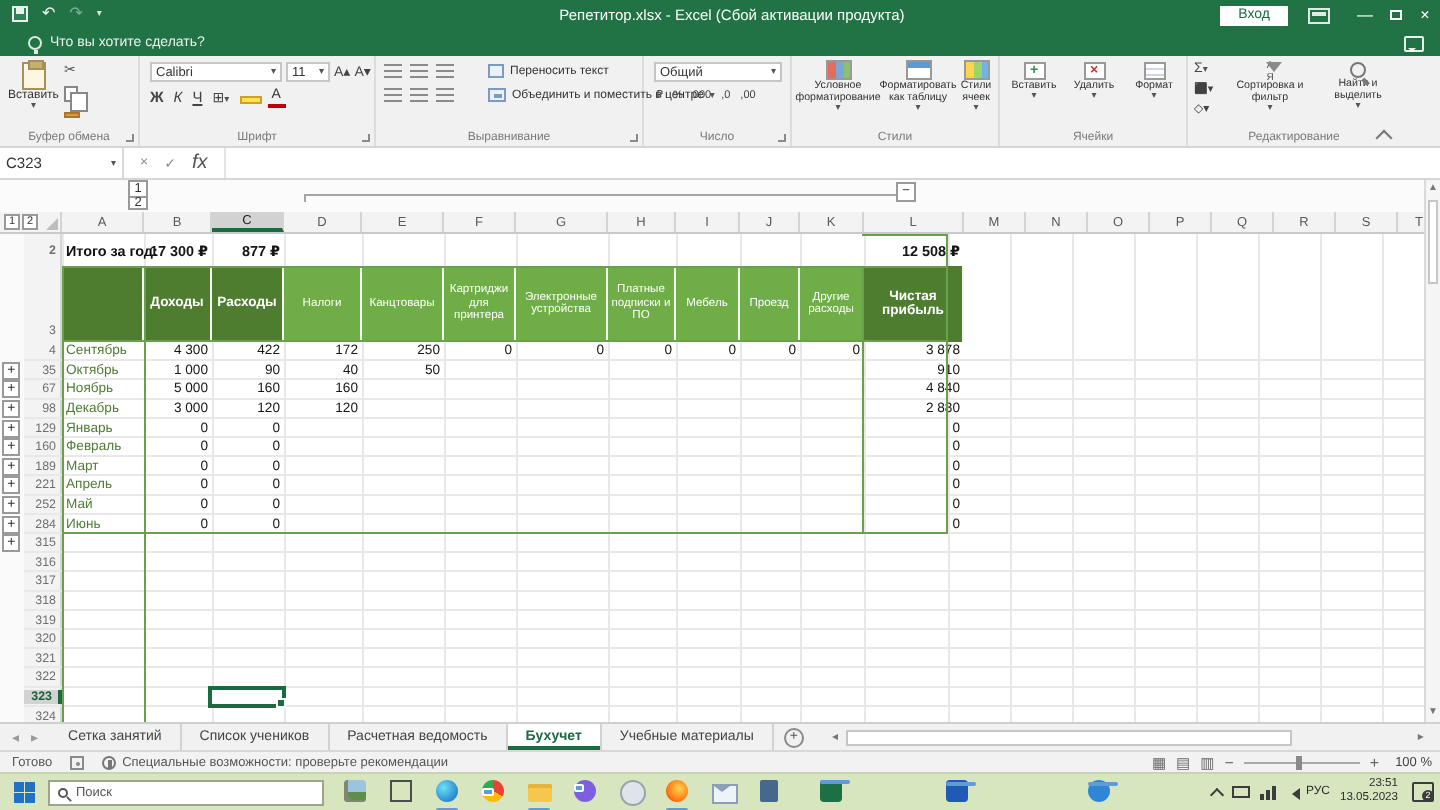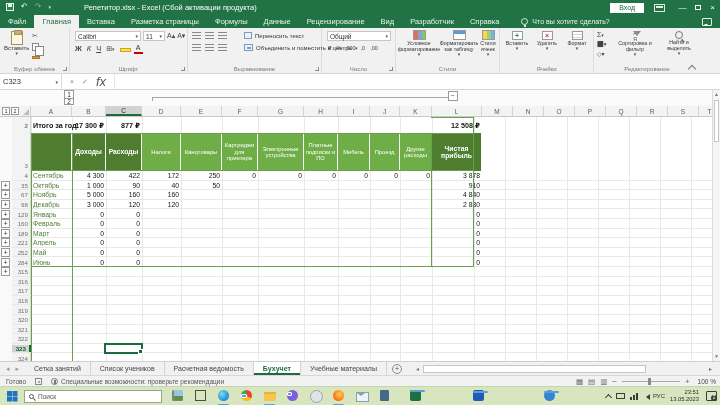--- a/index.html
+++ b/index.html
@@ -8,21 +8,21 @@
   .screen{position:relative;width:720px;height:405px;background:#fff;overflow:hidden}
 
   
   .titlebar{position:absolute;left:0;top:0;width:720px;height:15px;background:#217346;color:#fff}
   .qat{position:absolute;left:6px;top:2px;display:flex;gap:7px;align-items:center}
   .qat .sv{width:8px;height:8px;border:1px solid #e8f2ea;background:#2e8257;position:relative}
   .qat .sv::before{content:"";position:absolute;left:1px;top:0;width:4px;height:3px;background:#e8f2ea}
   .qat .un{font-size:8px;line-height:10px;color:#eaf4ec}
   .qat .rd{opacity:.45}
   .qat .drp{font-size:5px;color:#d7e8dc}
-  .tb-title{position:absolute;left:84px;right:100px;top:3px;font-size:7.5px;color:#fdfdfd;white-space:nowrap;overflow:hidden}
+  .tb-title{position:absolute;left:112px;right:100px;top:3px;text-align:center;font-size:7.5px;color:#fdfdfd;white-space:nowrap;overflow:hidden}
   .tb-right{position:absolute;right:0;top:0;height:15px;display:flex;align-items:center}
   .signin{background:#fff;color:#1e6a41;font-size:7px;padding:1.5px 9px;margin-right:10px;cursor:default}
   .ribopt{width:11px;height:8px;border:1px solid rgba(255,255,255,.85);margin-right:10px;position:relative}
   .ribopt::after{content:"";position:absolute;left:1px;top:1px;width:7px;height:2px;background:rgba(255,255,255,.85)}
   .wbtn{width:15px;height:15px;display:flex;align-items:center;justify-content:center;font-size:8px;color:#fff}
   .wbtn .rest{width:6px;height:5px;border:1px solid #fff}
 
   
   .menubar{position:absolute;left:0;top:15px;width:720px;height:13px;background:#217346;display:flex;align-items:stretch}
   .mtab{color:#e9f3ec;font-size:7.5px;padding:0 8px;display:flex;align-items:center;white-space:nowrap}
@@ -78,21 +78,21 @@
   .sfic::before{content:"";position:absolute;right:0;top:0;border:4px solid transparent;border-top:5px solid #8a8a8a}
   .magic{width:8px;height:8px;border:1.5px solid #777;border-radius:50%;position:relative}
   .magic::after{content:"";position:absolute;right:-3px;bottom:-3px;width:4px;height:1.5px;background:#777;transform:rotate(45deg)}
   .ribcollapse{position:absolute;right:4px;bottom:3px;width:8px;height:5px}
   .ribcollapse::before{content:"";position:absolute;left:1px;top:1px;width:5px;height:5px;border-left:1px solid #777;border-top:1px solid #777;transform:rotate(45deg)}
 
   
   .fbar{position:absolute;left:0;top:74px;width:720px;height:16px;background:#fff;border-bottom:1px solid #d5d5d5;display:flex;align-items:stretch}
   .namebox{width:62px;border-right:1px solid #d9d9d9;display:flex;align-items:center;padding:0 3px;font-size:7.5px;color:#333;justify-content:space-between}
   .fxbtns{display:flex;align-items:center;gap:8px;padding:0 8px;border-right:1px solid #e4e4e4;color:#8a8a8a;font-size:7px}
-  .fxbtns .fx{font-style:italic;color:#555;font-size:13px}
+  .fxbtns .fx{font-style:italic;color:#555;font-size:10px}
   .finput{flex:1}
 
   
   .gridwrap{position:absolute;left:0;top:90px;width:720px;height:271px;background:#fff;overflow:hidden}
   .olstrip{position:absolute;left:0;top:0;width:720px;height:16px;background:#fbfbfb}
   .obracket{position:absolute;left:152px;top:7px;width:297px;height:4px;border-top:1px solid #a5a5a5;border-left:1px solid #a5a5a5}
   .obox{position:absolute;width:10px;height:10px;border:1px solid #9a9a9a;background:#fff;font-size:6.5px;line-height:8px;text-align:center;color:#333}
   .minusb{left:448px;top:1px}
   .colb1{left:64px;top:0}
   .colb2{left:64px;top:8px;width:10px;height:7px;line-height:5px}
@@ -231,33 +231,20 @@
       <span class="ribopt"></span>
       <span class="wbtn">—</span>
       <span class="wbtn">
           <span class="rest"></span>
         </span>
       <span class="wbtn">×</span>
     </div>
   </div>
 
   <div class="menubar">
-    <div style="display:flex">
-
-    <span class="mtab">Файл</span>
-        <span class="mtab active">Главная</span>
-        <span class="mtab">Вставка</span>
-        <span class="mtab">Разметка страницы</span>
-        <span class="mtab">Формулы</span>
-        <span class="mtab">Данные</span>
-        <span class="mtab">Рецензирование</span>
-        <span class="mtab">Вид</span>
-        <span class="mtab">Разработчик</span>
-        <span class="mtab">Справка</span>
-      </div>
     <div class="msearch">
       <span class="bulb"></span>
       <span>Что вы хотите сделать?</span>
     </div>
     <span class="mcomment"></span>
   </div>
 
   <div class="ribbon">
     <div class="grp" style="width:70px">
       <div class="bigbtn" style="position:absolute;left:4px;top:1px">

